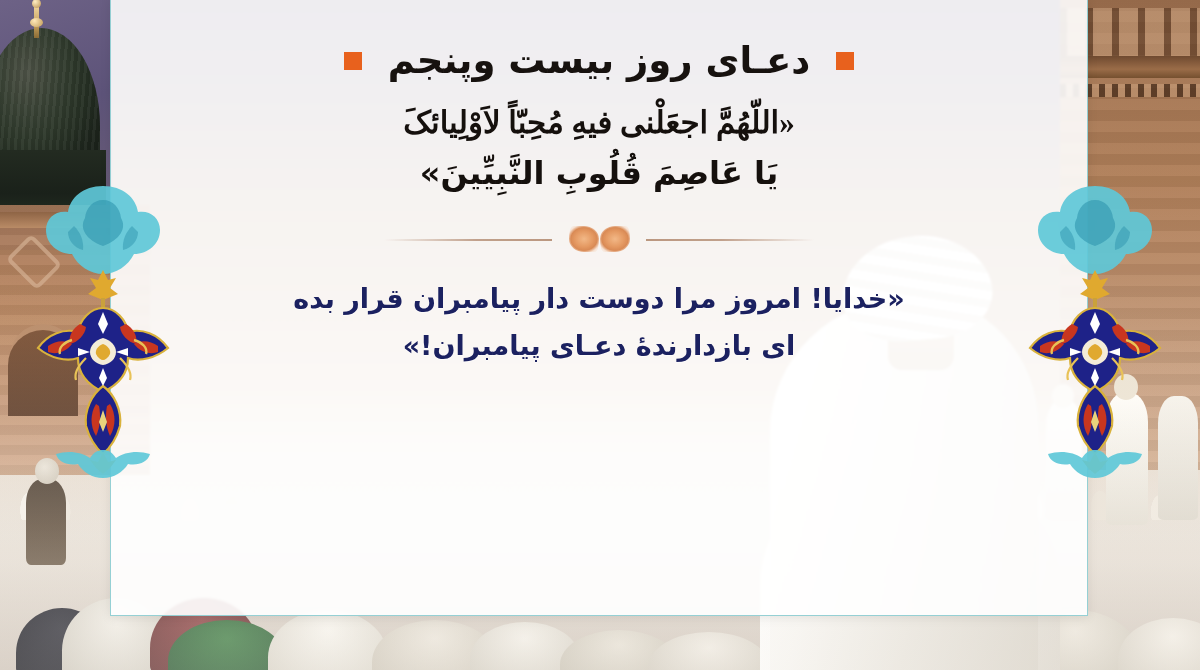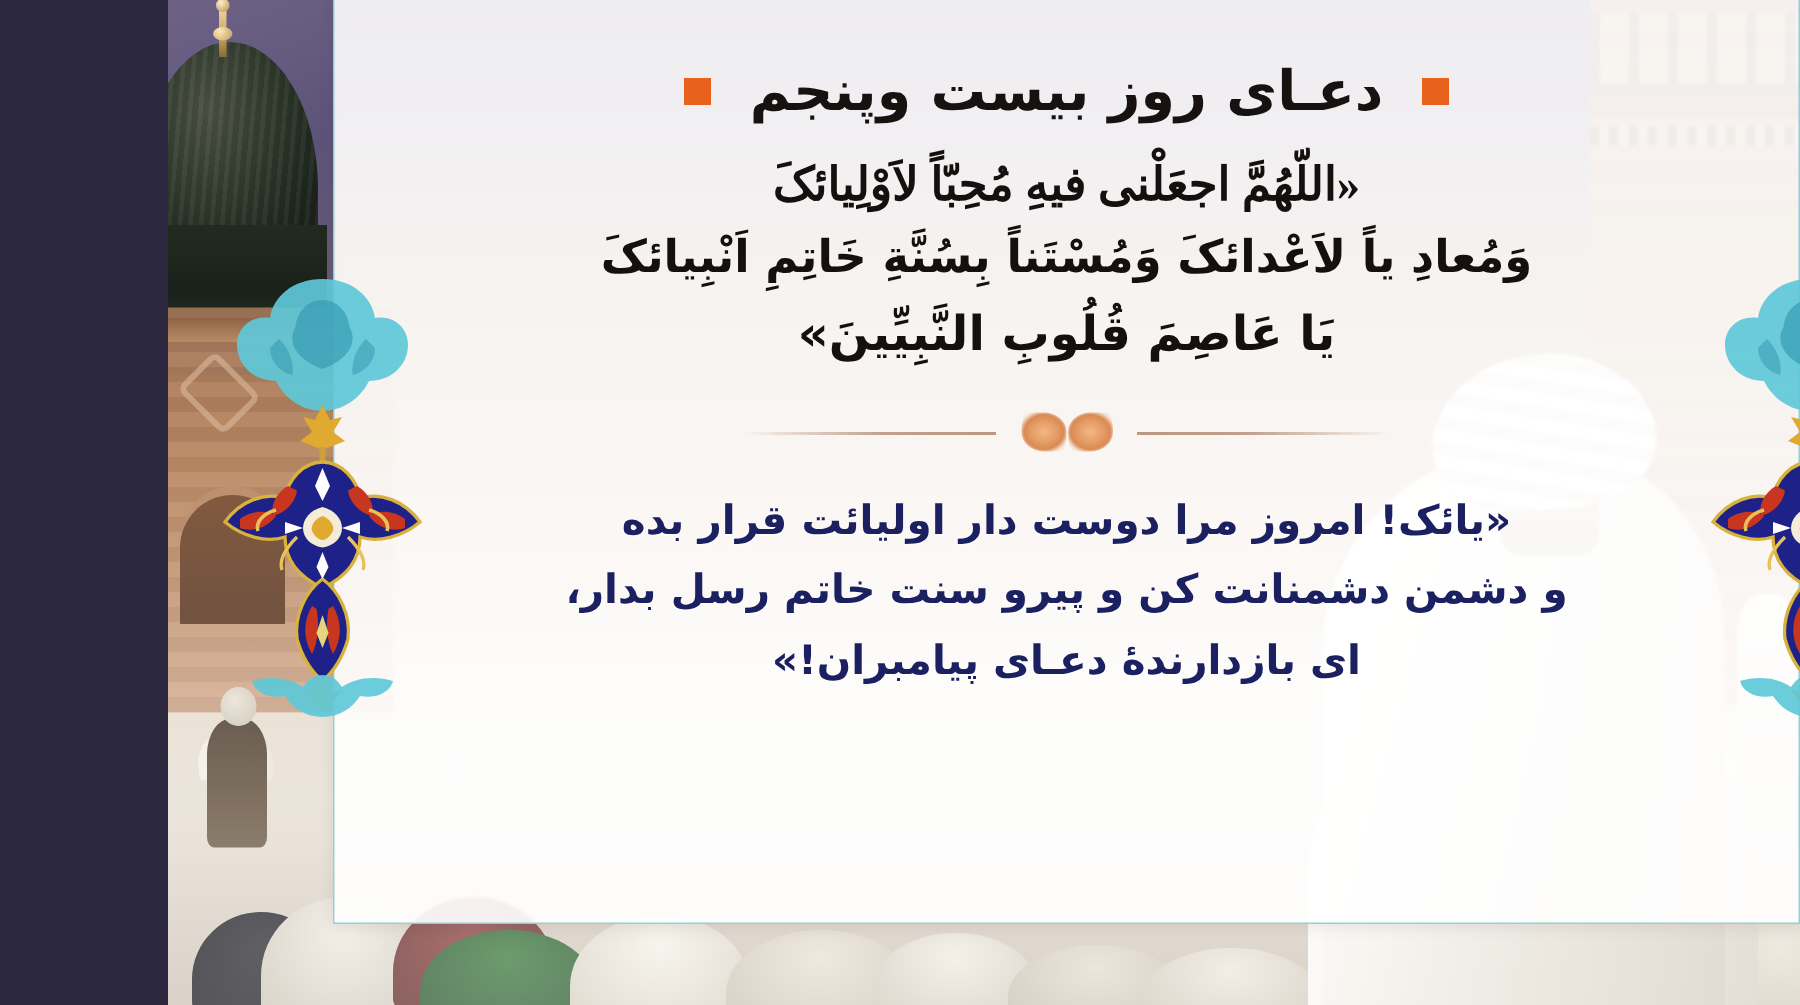--- a/index.html
+++ b/index.html
@@ -8,21 +8,21 @@
   html, body {
     width: 1200px;
     height: 670px;
     overflow: hidden;
     background: #2b2840;
     font-family: "DejaVu Sans", "Liberation Sans", sans-serif;
   }
 
   #stage {
     position: relative;
-    width: 1088px;
+    width: 1200px;
     height: 670px;
     overflow: hidden;
   }
 
   
   .photo {
     position: absolute;
     inset: 0;
     overflow: hidden;
     background:
@@ -431,36 +431,34 @@
     <div class="panel-inner">
 
       <div class="title-row">
         <span class="bullet"></span>
         <h1 class="title">دعـای روز بیست وپنجم</h1>
         <span class="bullet"></span>
       </div>
 
       <div class="arabic">
         <span class="ln l1">«اللّهُمَّ اجعَلْنی فیهِ مُحِبّاً لاَوْلِیائکَ</span>
-        <span class="ln l2">وَمُعادِ یاً لاَعْدائکَ وَمُسْتَناً بِسُنَّةِ خَاتِمِ اَنْبِیائکَ</span>
         <span class="ln l3">یَا عَاصِمَ قُلُوبِ النَّبِیِّینَ»</span>
       </div>
 
       <div class="divider">
         <span class="rule left"></span>
         <span class="knot">
           <span class="medallion m1"></span>
           <span class="medallion m2"></span>
         </span>
         <span class="rule right"></span>
       </div>
 
       <div class="farsi">
-        <span class="ln">«یائک! امروز مرا دوست دار اولیائت قرار بده</span>
-        <span class="ln">و دشمن دشمنانت کن و پیرو سنت خاتم رسل بدار،</span>
+        <span class="ln">«خدایا! امروز مرا دوست دار پیامبران قرار بده</span>
         <span class="ln">ای بازدارندهٔ دعـای پیامبران!»</span>
       </div>
 
     </div>
   </div>
 
   <div class="orn left">
     <svg viewBox="0 0 150 300" xmlns="http://www.w3.org/2000/svg">
       <defs>
         <g id="eslimi">

